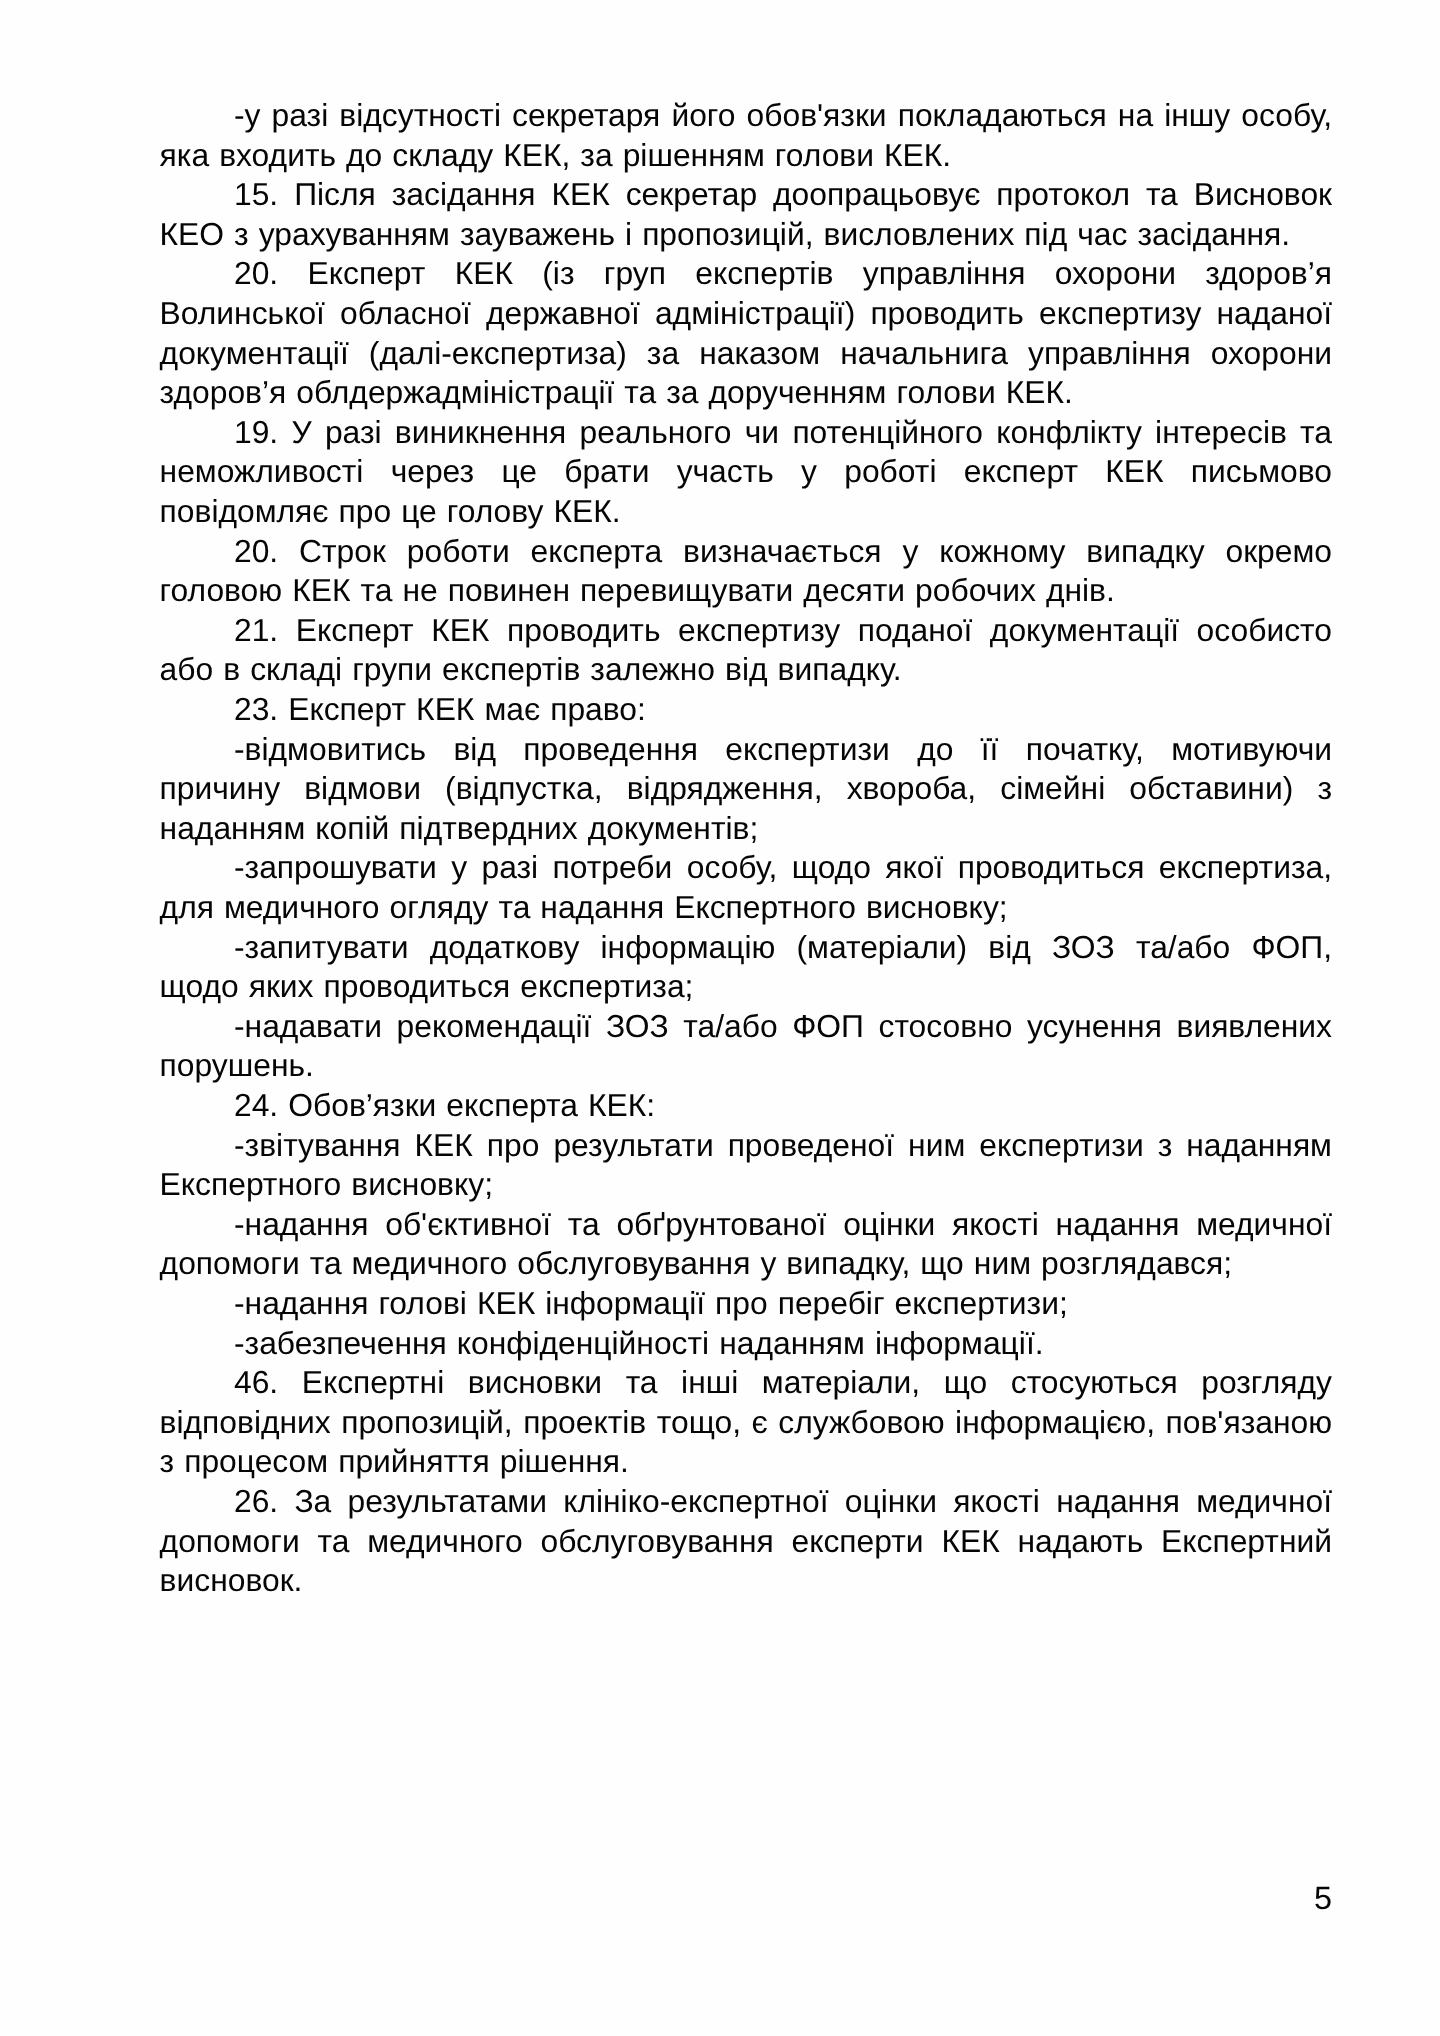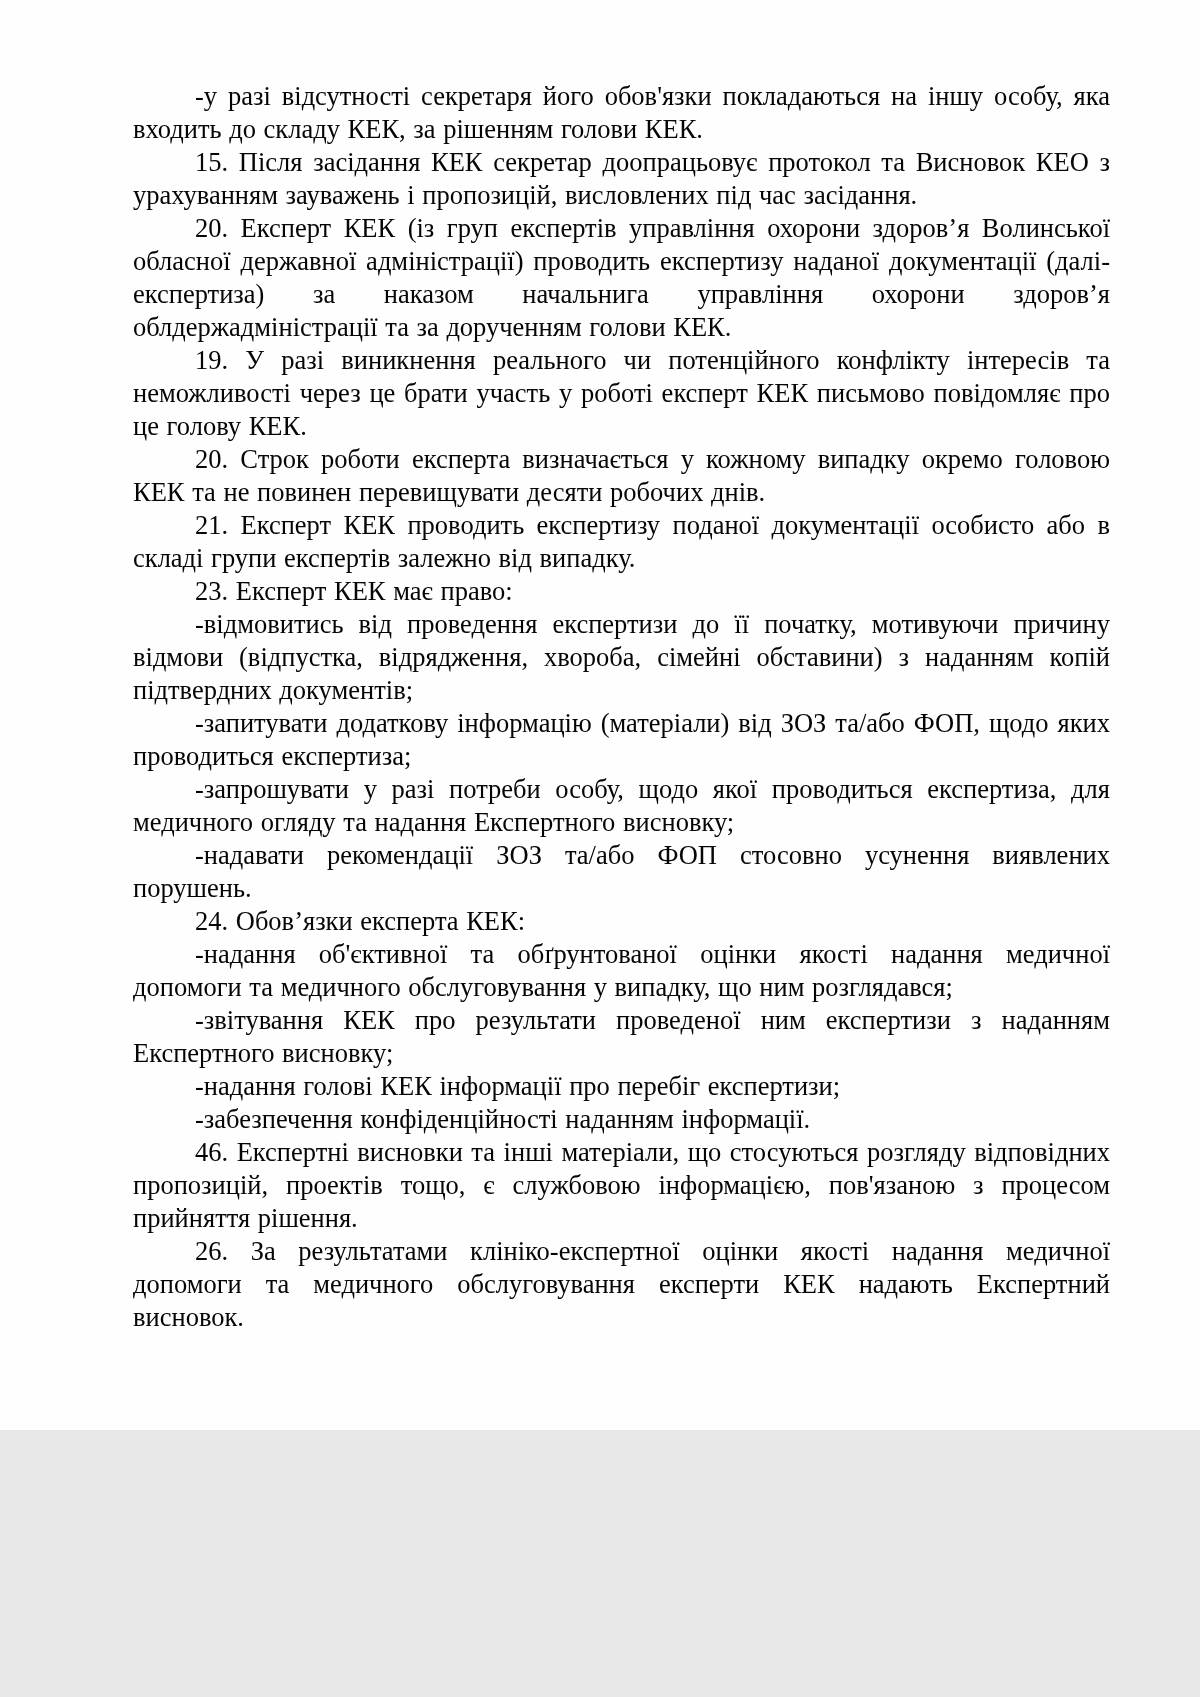--- a/index.html
+++ b/index.html
@@ -3,25 +3,25 @@
 <meta charset="utf-8">
 <style>
   html, body {
     margin: 0;
     padding: 0;
     background: #e8e8e8;
   }
   .page {
     position: relative;
     width: 1200px;
-    height: 1430px;
+    height: 1697px;
     margin: 0 auto;
     background: #fefefe;
     overflow: hidden;
-    font-family: Liberation Serif, serif;
+    font-family: Liberation Sans, sans-serif;
     color: #050505;
   }
   .text-block {
     position: absolute;
     top: 80px;
     left: 133px;
     width: 977px;
   }
   .text-block p {
     margin: 0;
@@ -48,25 +48,25 @@
 <div class="page">
   <div class="text-block">
       <p>-у разі відсутності секретаря його обов'язки покладаються на іншу особу, яка входить до складу КЕК, за рішенням голови КЕК.</p>
       <p>15. Після засідання КЕК секретар доопрацьовує протокол та Висновок КЕО з урахуванням зауважень і пропозицій, висловлених під час засідання.</p>
       <p>20. Експерт КЕК (із груп експертів управління охорони здоров’я Волинської обласної державної адміністрації) проводить експертизу наданої документації (далі-експертиза) за наказом начальнига управління охорони здоров’я облдержадміністрації та за дорученням голови КЕК.</p>
       <p>19. У разі виникнення реального чи потенційного конфлікту інтересів та неможливості через це брати участь у роботі експерт КЕК письмово повідомляє про це голову КЕК.</p>
       <p>20. Строк роботи експерта визначається у кожному випадку окремо головою КЕК та не повинен перевищувати десяти робочих днів.</p>
       <p>21. Експерт КЕК проводить експертизу поданої документації особисто або в складі групи експертів залежно від випадку.</p>
       <p>23. Експерт КЕК має право:</p>
       <p>-відмовитись від проведення експертизи до її початку, мотивуючи причину відмови (відпустка, відрядження, хвороба, сімейні обставини) з наданням копій підтвердних документів;</p>
+      <p>-запрошувати у разі потреби особу, щодо якої проводиться експертиза, для медичного огляду та надання Експертного висновку;</p>
       <p>-запитувати додаткову інформацію (матеріали) від ЗОЗ та/або ФОП, щодо яких проводиться експертиза;</p>
-      <p>-запрошувати у разі потреби особу, щодо якої проводиться експертиза, для медичного огляду та надання Експертного висновку;</p>
       <p>-надавати рекомендації ЗОЗ та/або ФОП стосовно усунення виявлених порушень.</p>
       <p>24. Обов’язки експерта КЕК:</p>
+      <p>-звітування КЕК про результати проведеної ним експертизи з наданням Експертного висновку;</p>
       <p>-надання об'єктивної та обґрунтованої оцінки якості надання медичної допомоги та медичного обслуговування у випадку, що ним розглядався;</p>
-      <p>-звітування КЕК про результати проведеної ним експертизи з наданням Експертного висновку;</p>
       <p>-надання голові КЕК інформації про перебіг експертизи;</p>
       <p>-забезпечення конфіденційності наданням інформації.</p>
       <p>46. Експертні висновки та інші матеріали, що стосуються розгляду відповідних пропозицій, проектів тощо, є службовою інформацією, пов'язаною з процесом прийняття рішення.</p>
       <p>26. За результатами клініко-експертної оцінки якості надання медичної допомоги та медичного обслуговування експерти КЕК надають Експертний висновок.</p>
     </div>
   <div class="page-number">5</div>
 </div>
 
 </body></html>

